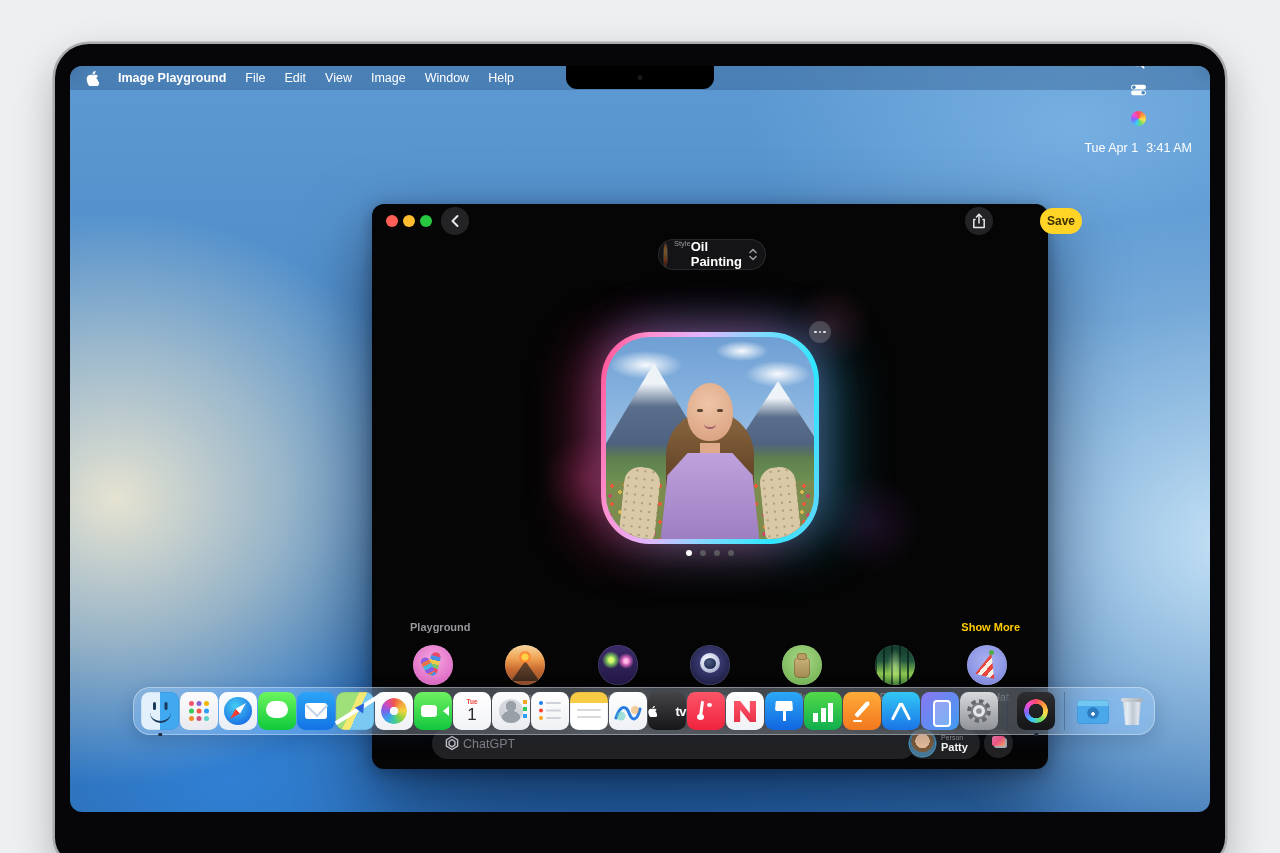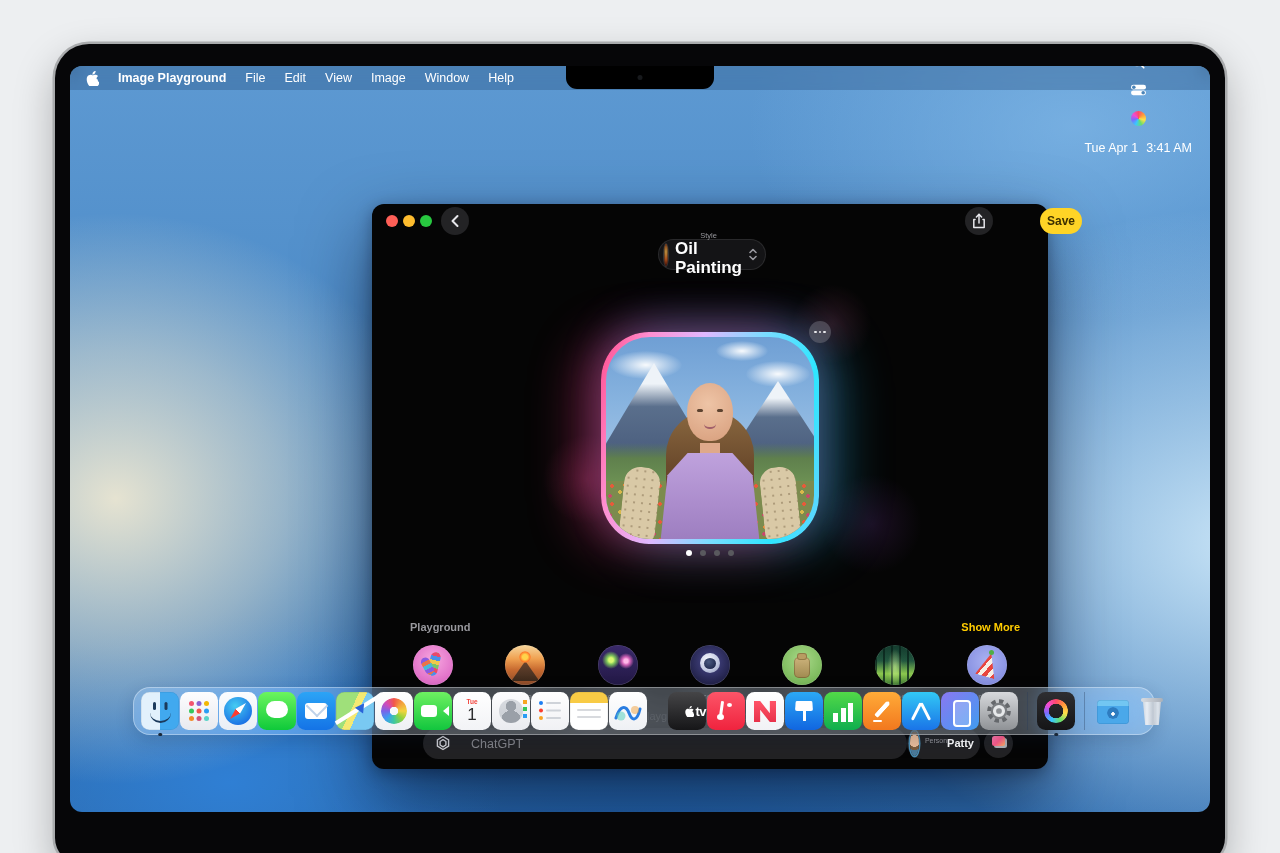--- a/index.html
+++ b/index.html
@@ -49,23 +49,23 @@
   .tl.yellow { left:31px; background:#febc2e; }
   .tl.green { left:48px; background:#28c840; }
   .backbtn { position:absolute; left:69px; top:3px; width:28px; height:28px; border-radius:50%;
     background:#232325; display:flex; align-items:center; justify-content:center; }
   .stylechip { position:absolute; left:286px; top:35px; width:108px; height:31px; border-radius:16px;
     background:#141416; border:1px solid rgba(255,255,255,.09);
     display:flex; align-items:center; gap:7px; padding:0 8px 0 5px; }
   .stylechip .swatch { width:22px; height:22px; border-radius:50%;
     background:radial-gradient(circle at 42% 35%, #ffc050, #e8641e 55%, #8a2408 90%);
     box-shadow:inset 0 0 0 1.5px rgba(20,20,20,.6), 0 0 0 1px rgba(255,255,255,.15); }
-  .stylechip .txt { display:flex; flex-direction:column; line-height:1.1;align-items:center; }
+  .stylechip .txt { display:flex; flex-direction:row; line-height:1.1; }
   .stylechip .lab { font-size:7.5px; color:#98989d; }
-  .stylechip .val { font-size:17px; color:#fff; font-weight:700; }
+  .stylechip .val { font-size:13px; color:#fff; font-weight:700; }
   .stylechip .chev { margin-left:auto; }
   .sharebtn { position:absolute; left:593px; top:3px; width:28px; height:28px; border-radius:50%;
     background:#232325; display:flex; align-items:center; justify-content:center; }
   .savebtn { position:absolute; left:632px; top:4px; width:42px; height:26px; border-radius:13px;
     background:#ffd426; color:#3d3000; font-size:12px; font-weight:700; border:none;
     display:flex; align-items:center; justify-content:center;margin-left:36px; }
 
   
   .bokeh { position:absolute; border-radius:50%; pointer-events:none; }
   .bk1 { left:170px; top:230px; width:90px; height:90px; background:radial-gradient(circle, rgba(210,60,120,.22), rgba(210,60,120,0) 70%); }
@@ -167,31 +167,31 @@
   .sg-partyhat:before { content:""; position:absolute; left:11px; top:8px; width:20px; height:24px;
     transform:rotate(16deg); clip-path:polygon(50% 0,100% 100%,0 100%);
     background:repeating-linear-gradient(115deg,#e8453e 0 4px,#f7efe4 4px 8px); }
   .sg-partyhat:after { content:""; position:absolute; left:22px; top:5px; width:5px; height:5px; border-radius:50%; background:#4fae46; }
 
   
   .betarow { position:absolute; left:0; right:0; top:506px; display:flex; align-items:center; justify-content:center; gap:6px; }
   .betapill { background:#3f3f42; color:#a5a5aa; font-size:6.5px; font-weight:700; letter-spacing:.5px;
     padding:2px 6px; border-radius:7px; }
   .disclaimer { font-size:11px; color:#98989d; }
-  .promptbar { position:absolute; left:51px; top:524px; width:484px; height:31px; border-radius:16px;
-    background:#222224; display:flex; align-items:center; gap:20px; padding:0 12px; }
+  .promptbar { position:absolute; left:60px; top:524px; width:484px; height:31px; border-radius:16px;
+    background:#222224; display:flex; align-items:center; gap:3px; padding:0 12px; }
   .promptbar input { flex:1; background:transparent; border:none; outline:none; color:#e8e8ec; font-size:12.5px;
     font-family:"Liberation Sans","DejaVu Sans",sans-serif; }
   .promptbar input::placeholder { color:#85858a; }
   .personchip { position:absolute; left:535px; top:524px; width:73px; height:31px; border-radius:16px;
     background:#222224; display:flex; align-items:center; gap:6px; padding:0 6px 0 3px; }
   .avatar { width:25px; height:25px; border-radius:50%;
     background:radial-gradient(circle at 50% 40%, #ecbf9c 0 36%, #7c5c3c 38% 56%, #4a7a9a 58% 100%);
     box-shadow:0 0 0 1.5px rgba(90,180,230,.75); }
-  .personchip .txt { display:flex; flex-direction:row; line-height:1.1; }
+  .personchip .txt { display:flex; flex-direction:column; line-height:1.1; }
   .personchip .lab { font-size:7px; color:#98989d; }
   .personchip .nm { font-size:11px; color:#fff; font-weight:700; }
   .photosbtn { position:absolute; left:612px; top:525px; width:29px; height:29px; border-radius:50%;
     background:#222224; }
   .photosbtn:before { content:""; position:absolute; left:8px; top:7px; width:13px; height:10px; border-radius:2.5px;
     background:#c8cad0; opacity:.85; transform:translate(2px,2px); }
   .photosbtn:after { content:""; position:absolute; left:8px; top:7px; width:13px; height:10px; border-radius:2.5px;
     background:linear-gradient(135deg,#ff7eb0 0%, #ff5a8c 50%, #ffb060 100%); }
 
   
@@ -251,21 +251,21 @@
     box-shadow:0 7px 0 #34c759, 0 14px 0 #2a9df4; }
   .ic-reminders { background:linear-gradient(180deg,#ffffff,#f0f1f4); }
   .ic-reminders:before { content:""; position:absolute; left:8px; top:9px; width:4px; height:4px; border-radius:50%; background:#1d7ef2;
     box-shadow:0 7.5px 0 #fa3d2e, 0 15px 0 #f7a323; }
   .ic-reminders:after { content:""; position:absolute; left:15px; top:10px; width:15px; height:2px; border-radius:1px; background:#cfd3d9;
     box-shadow:0 7.5px 0 #cfd3d9, 0 15px 0 #cfd3d9; }
   .ic-notes { background:linear-gradient(180deg,#f8cb45 0 11px, #ffffff 11px); box-shadow:inset 0 0 0 .5px rgba(60,60,60,.12); }
   .ic-notes:before { content:""; position:absolute; left:7px; top:17px; width:24px; height:2px; border-radius:1px; background:#d8dade;
     box-shadow:0 7px 0 #d8dade; }
   .ic-freeform { background:linear-gradient(180deg,#ffffff,#eef0f4); }
-  .ic-tv { background:linear-gradient(180deg,#454547,#161618); display:flex; align-items:center; justify-content:flex-end; gap:1.5px;margin-left:20px; }
+  .ic-tv { background:linear-gradient(180deg,#454547,#161618); display:flex; align-items:center; justify-content:space-between; gap:1.5px; }
   .ic-tv .tvt { color:#fff; font-size:13px; font-weight:700; letter-spacing:-.5px; }
   .ic-music { background:linear-gradient(180deg,#fc5568,#f0233e); }
   .ic-music:before { content:""; position:absolute; left:13px; top:9px; width:2.5px; height:16px; background:#fff; border-radius:1px;
     transform:rotate(8deg); }
   .ic-music:after { content:""; position:absolute; left:10px; top:22px; width:7px; height:6px; border-radius:50%; background:#fff;
     box-shadow:9px -12px 0 -1px #fff; }
   .ic-news { background:linear-gradient(180deg,#ffffff,#f1f2f5); }
   .ic-news:before { content:""; position:absolute; left:8px; top:9px; width:22px; height:21px;
     background:linear-gradient(180deg,#ff5468,#e8324a);
     clip-path:polygon(0 100%, 0 0, 28% 0, 72% 58%, 72% 0, 100% 0, 100% 100%, 72% 100%, 28% 42%, 28% 100%); }

